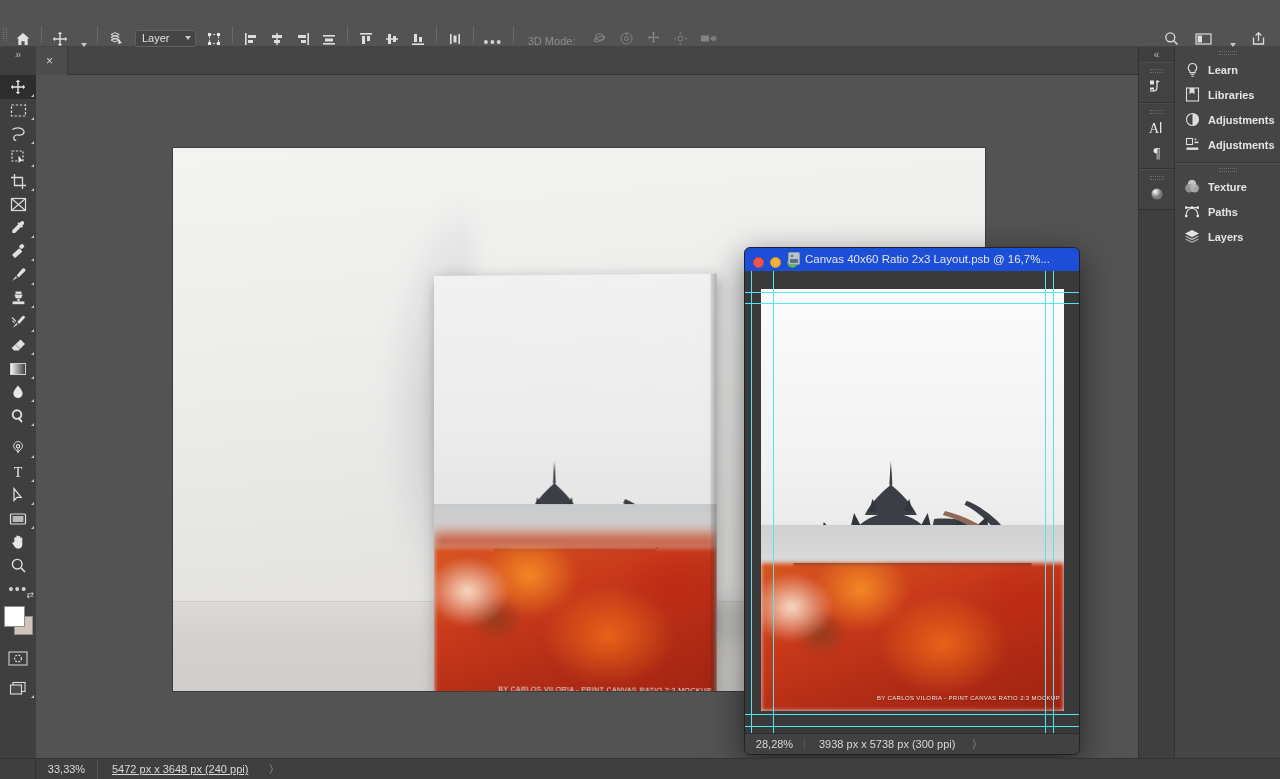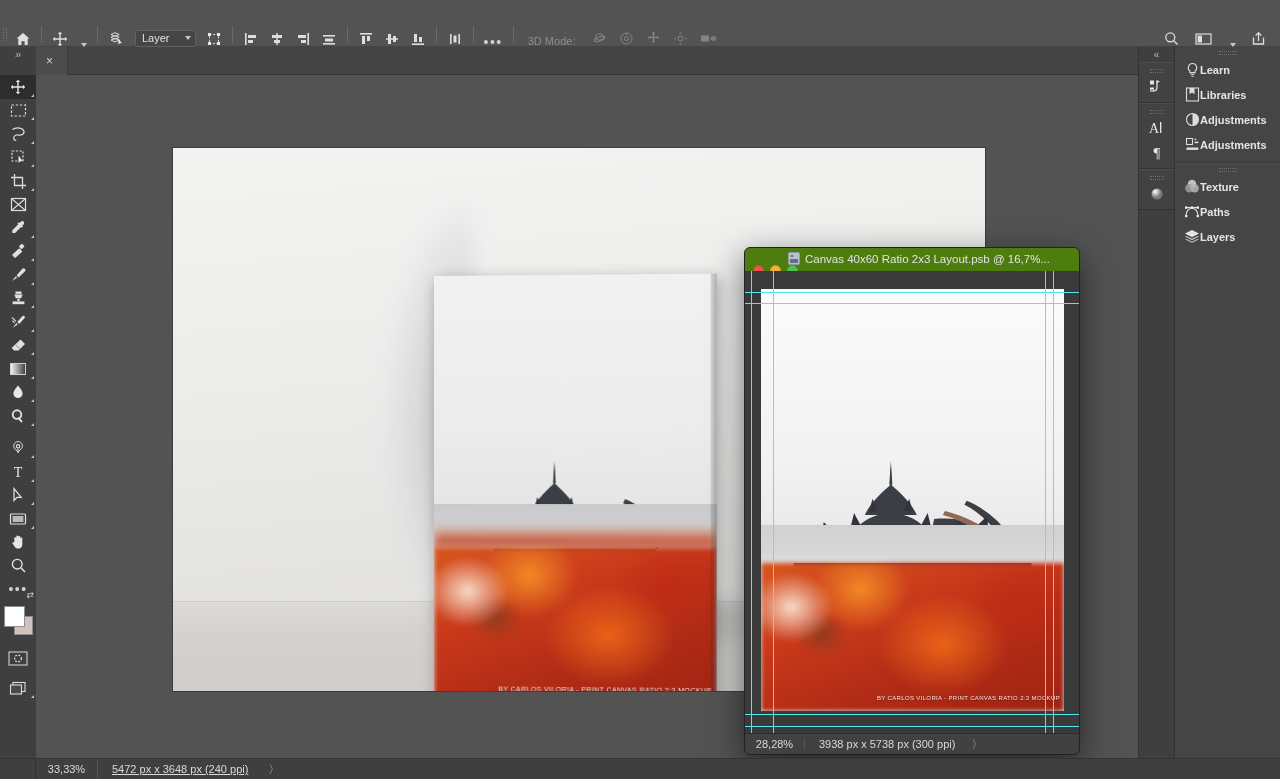--- a/index.html
+++ b/index.html
@@ -165,22 +165,22 @@
   }
 
   
   .float{
     position:absolute; left:744px; top:247px; width:336px; height:508px;
     background:#3b3b3b; border:1px solid #222; border-radius:6px;
     box-shadow:0 10px 34px rgba(0,0,0,.55);
     overflow:hidden;
   }
   .float-title{
-    position:relative; height:29px; background:#4d7c0f;
-    border-bottom:1px solid #2c2c2c; display:flex; align-items:flex-end;
+    position:relative; height:29px; background:#1d4ed8;
+    border-bottom:1px solid #2c2c2c; display:flex; align-items:center;
   }
   .mac-btns{ display:flex; gap:6px; margin-left:8px; }
   .mb{ width:11px;height:11px;border-radius:50%; }
   .mb.r{ background:#f1564c; border:1px solid #d2443c;}
   .mb.y{ background:#f2b035; border:1px solid #d4992c;}
   .mb.g{ background:#4fc24f; border:1px solid #42a642;}
   .float-title-text{
     position:absolute; left:0; top:0; width:100%; height:22px; line-height:22px;
     text-align:center; color:#e3e3e3; font-size:11.5px; padding-left:14px;
   }
@@ -233,21 +233,21 @@
     color:#d6d6d6;}
 
   .dock-panels{
     position:absolute; left:1174px; top:47px; width:106px; height:711px;
     background:#454545; border-left:1px solid #333;
   }
   .dp-grip{ height:10px; position:relative;}
   .dp-grip::before{ content:""; position:absolute; left:50%; top:4px;
     transform:translateX(-50%); width:18px; height:2px;
     border-top:1px dotted #6e6e6e; border-bottom:1px dotted #6e6e6e;}
-  .dp-row{ height:25px; display:flex; align-items:center; 
+  .dp-row{ height:25px; display:flex; align-items:center; gap:8px;
     padding-left:9px; color:#e4e4e4; font-size:11px; font-weight:bold;}
   .dp-row .ic{ width:16px; display:flex; align-items:center; justify-content:center;}
   .dp-divider{ height:1px; background:#383838; margin:5px 0 0;}
   .dp-divider2{ height:1px; background:#505050; }
 
   
   .statusbar{
     position:absolute; left:0; bottom:0; width:1280px; height:21px;
     background:#3f3f3f; border-top:1px solid #333;
     display:flex; align-items:center; color:#d9d9d9; font-size:11px;

